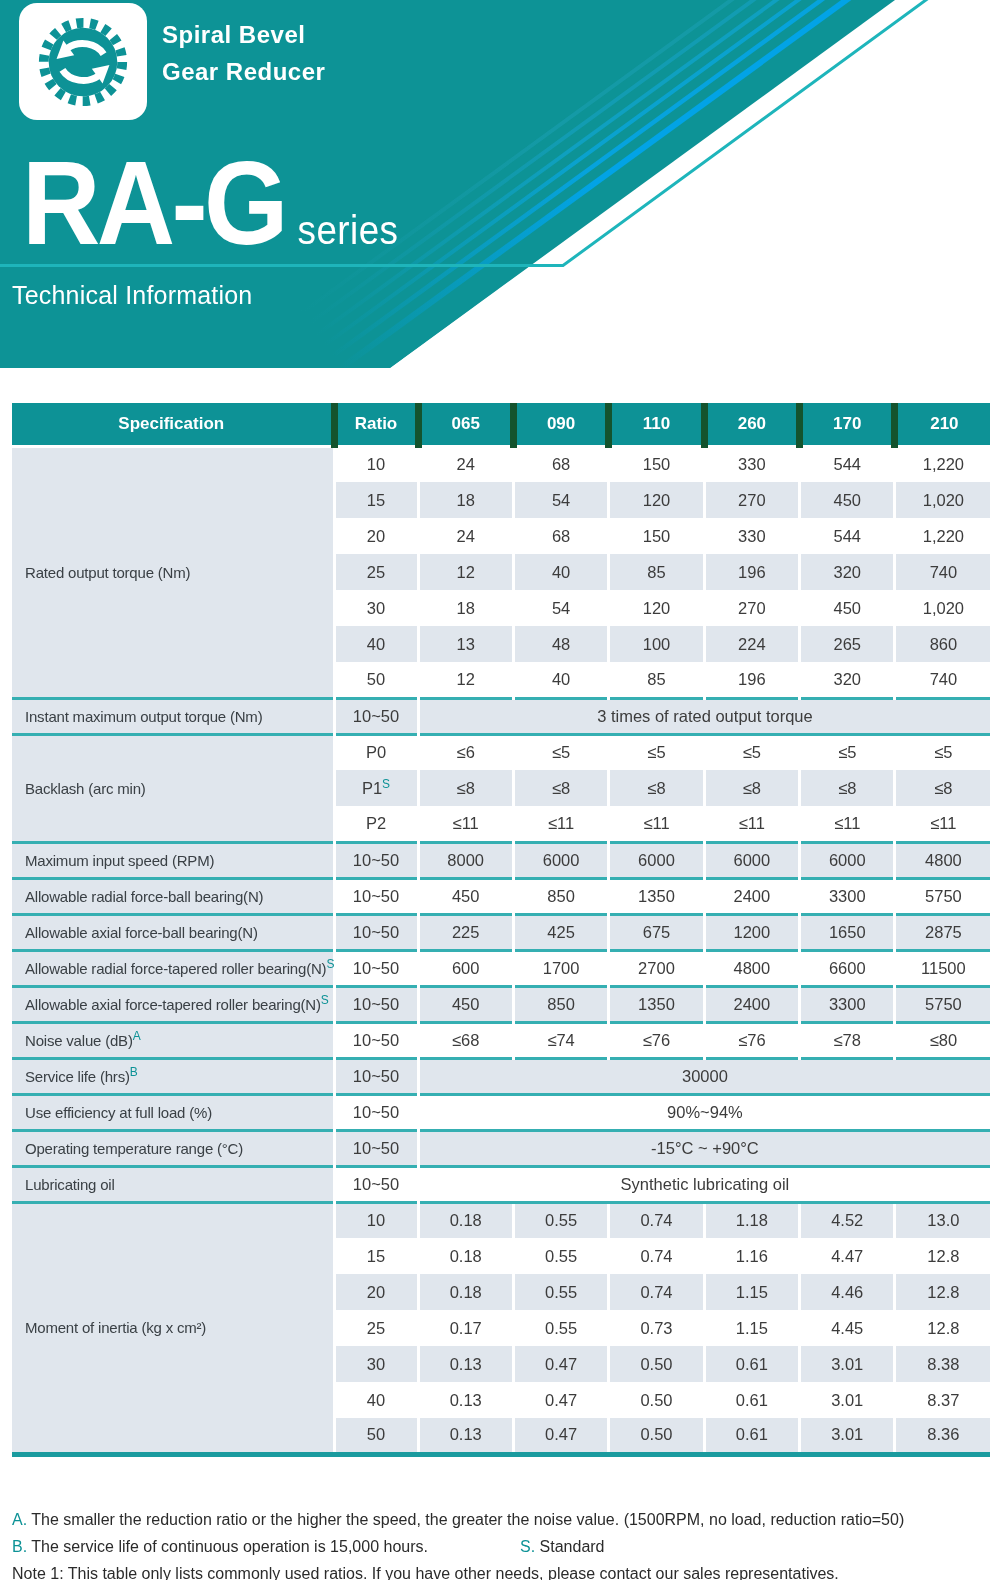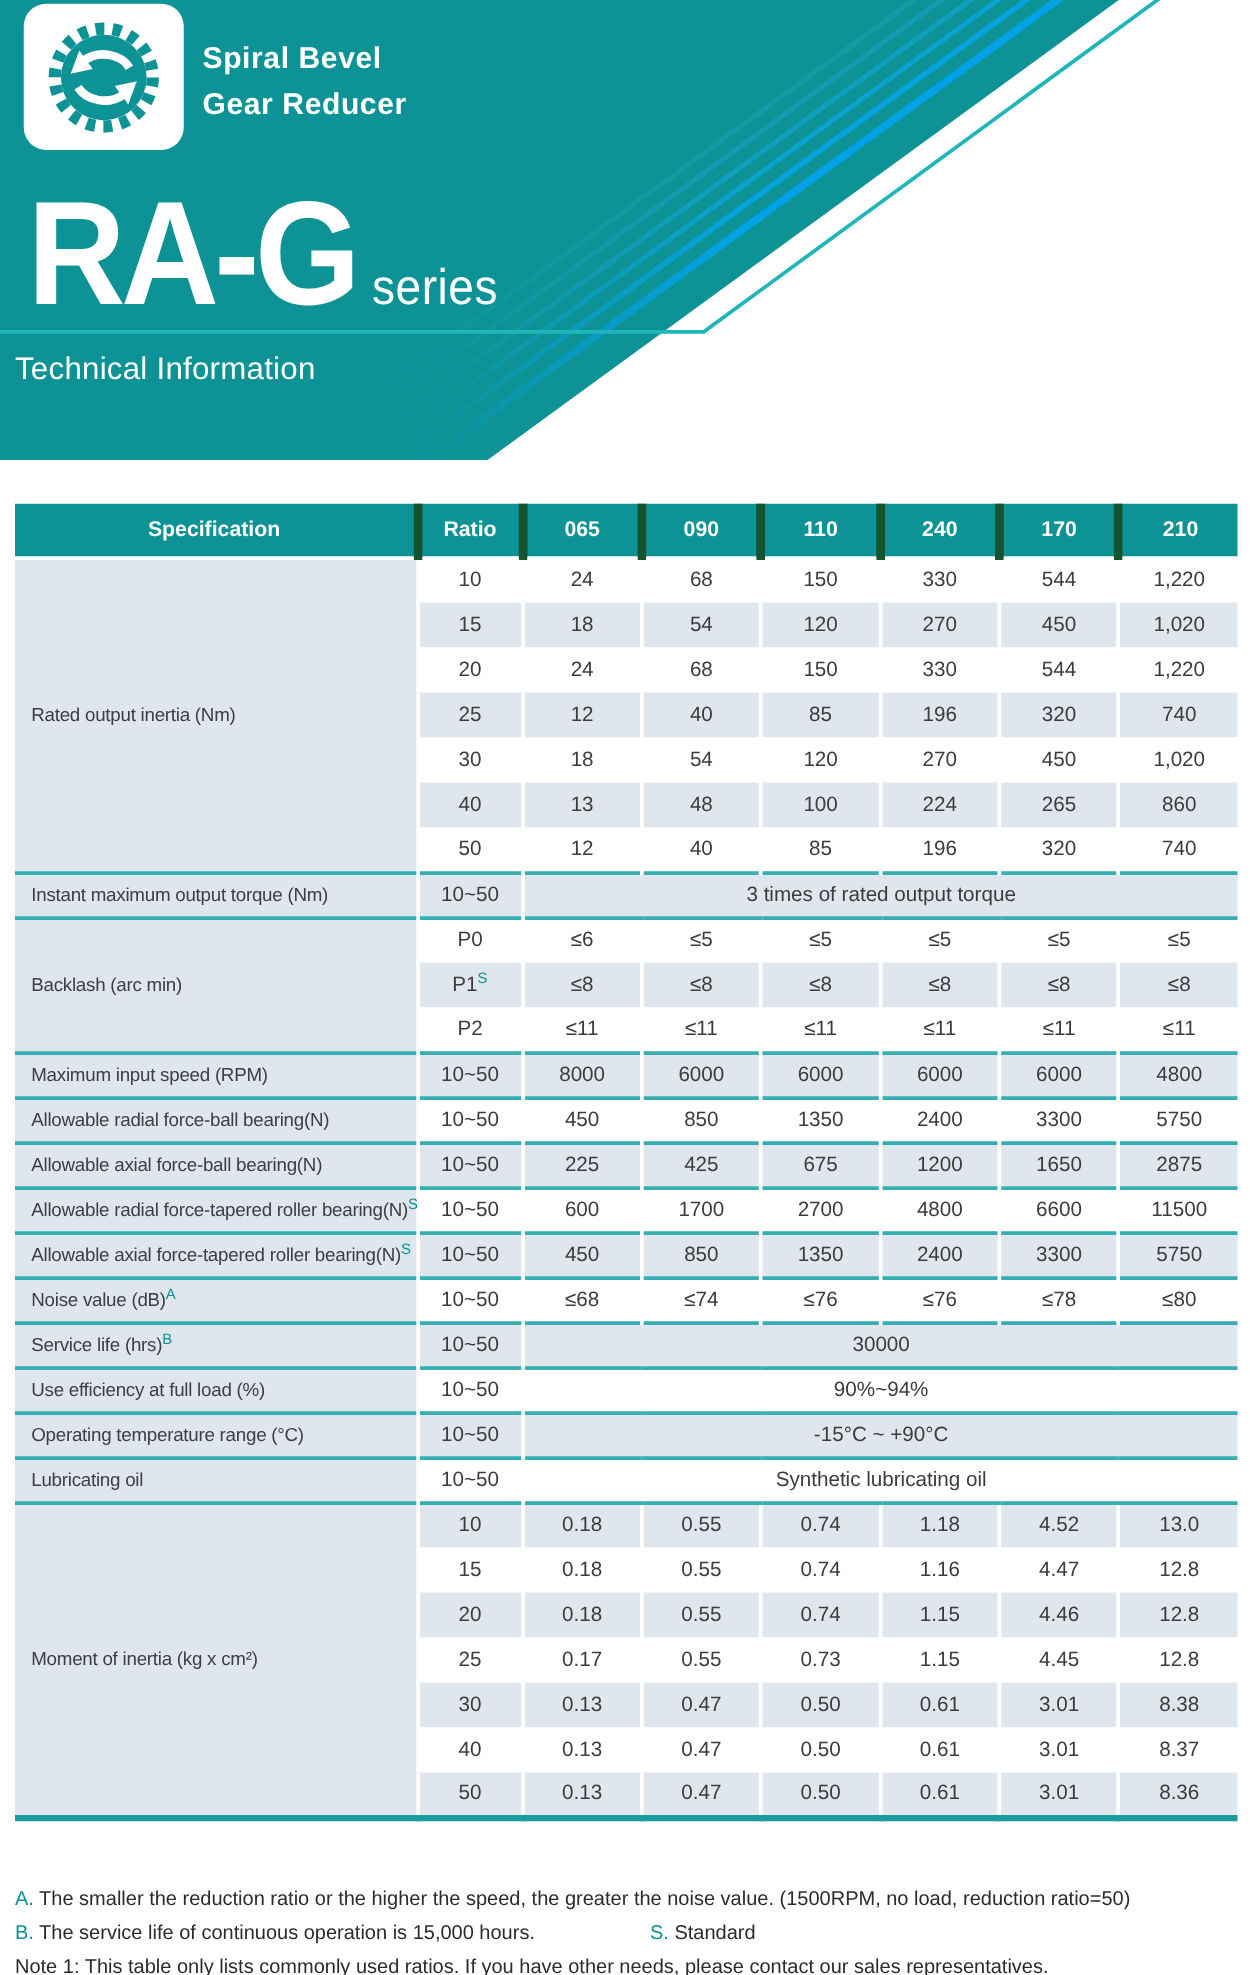--- a/index.html
+++ b/index.html
@@ -14,21 +14,21 @@
   .header { position:absolute; top:0; left:0; width:1000px; height:385px; }
   .header-bg { position:absolute; top:0; left:0; }
 
   .logo-box {
     position:absolute; left:19px; top:3px; width:128px; height:117px;
     background:#ffffff; border-radius:18px;
     display:flex; align-items:center; justify-content:center;
   }
 
   .brand-text {
-    position:absolute; left:162px; top:28px;
+    position:absolute; left:162px; top:16px;
     color:#ffffff; font-size:24px; font-weight:bold;
     line-height:37px; letter-spacing:0.5px;
   }
 
   .series-line {
     position:absolute; left:22px; top:144px;
     display:flex; align-items:baseline; color:#ffffff;
     transform:scaleX(0.92); transform-origin:left bottom;
   }
   .series-name { font-size:118px; font-weight:bold; letter-spacing:-4px; line-height:1.0; }
@@ -147,28 +147,28 @@
       <col style="width:95.4px">
       <col style="width:95.4px">
   </colgroup>
   <thead>
       <tr>
         <th>Specification</th>
         <th>Ratio</th>
         <th>065</th>
         <th>090</th>
         <th>110</th>
-        <th>240</th>
+        <th>260</th>
         <th>170</th>
         <th>210</th>
       </tr>
     </thead>
   <tbody>
       <tr>
-        <td class="label" rowspan="7">Rated output inertia (Nm)</td>
+        <td class="label" rowspan="7">Rated output torque (Nm)</td>
         <td>10</td>
         <td>24</td>
         <td>68</td>
         <td>150</td>
         <td>330</td>
         <td>544</td>
         <td>1,220</td>
       </tr>
       <tr class="alt">
         <td>15</td>

